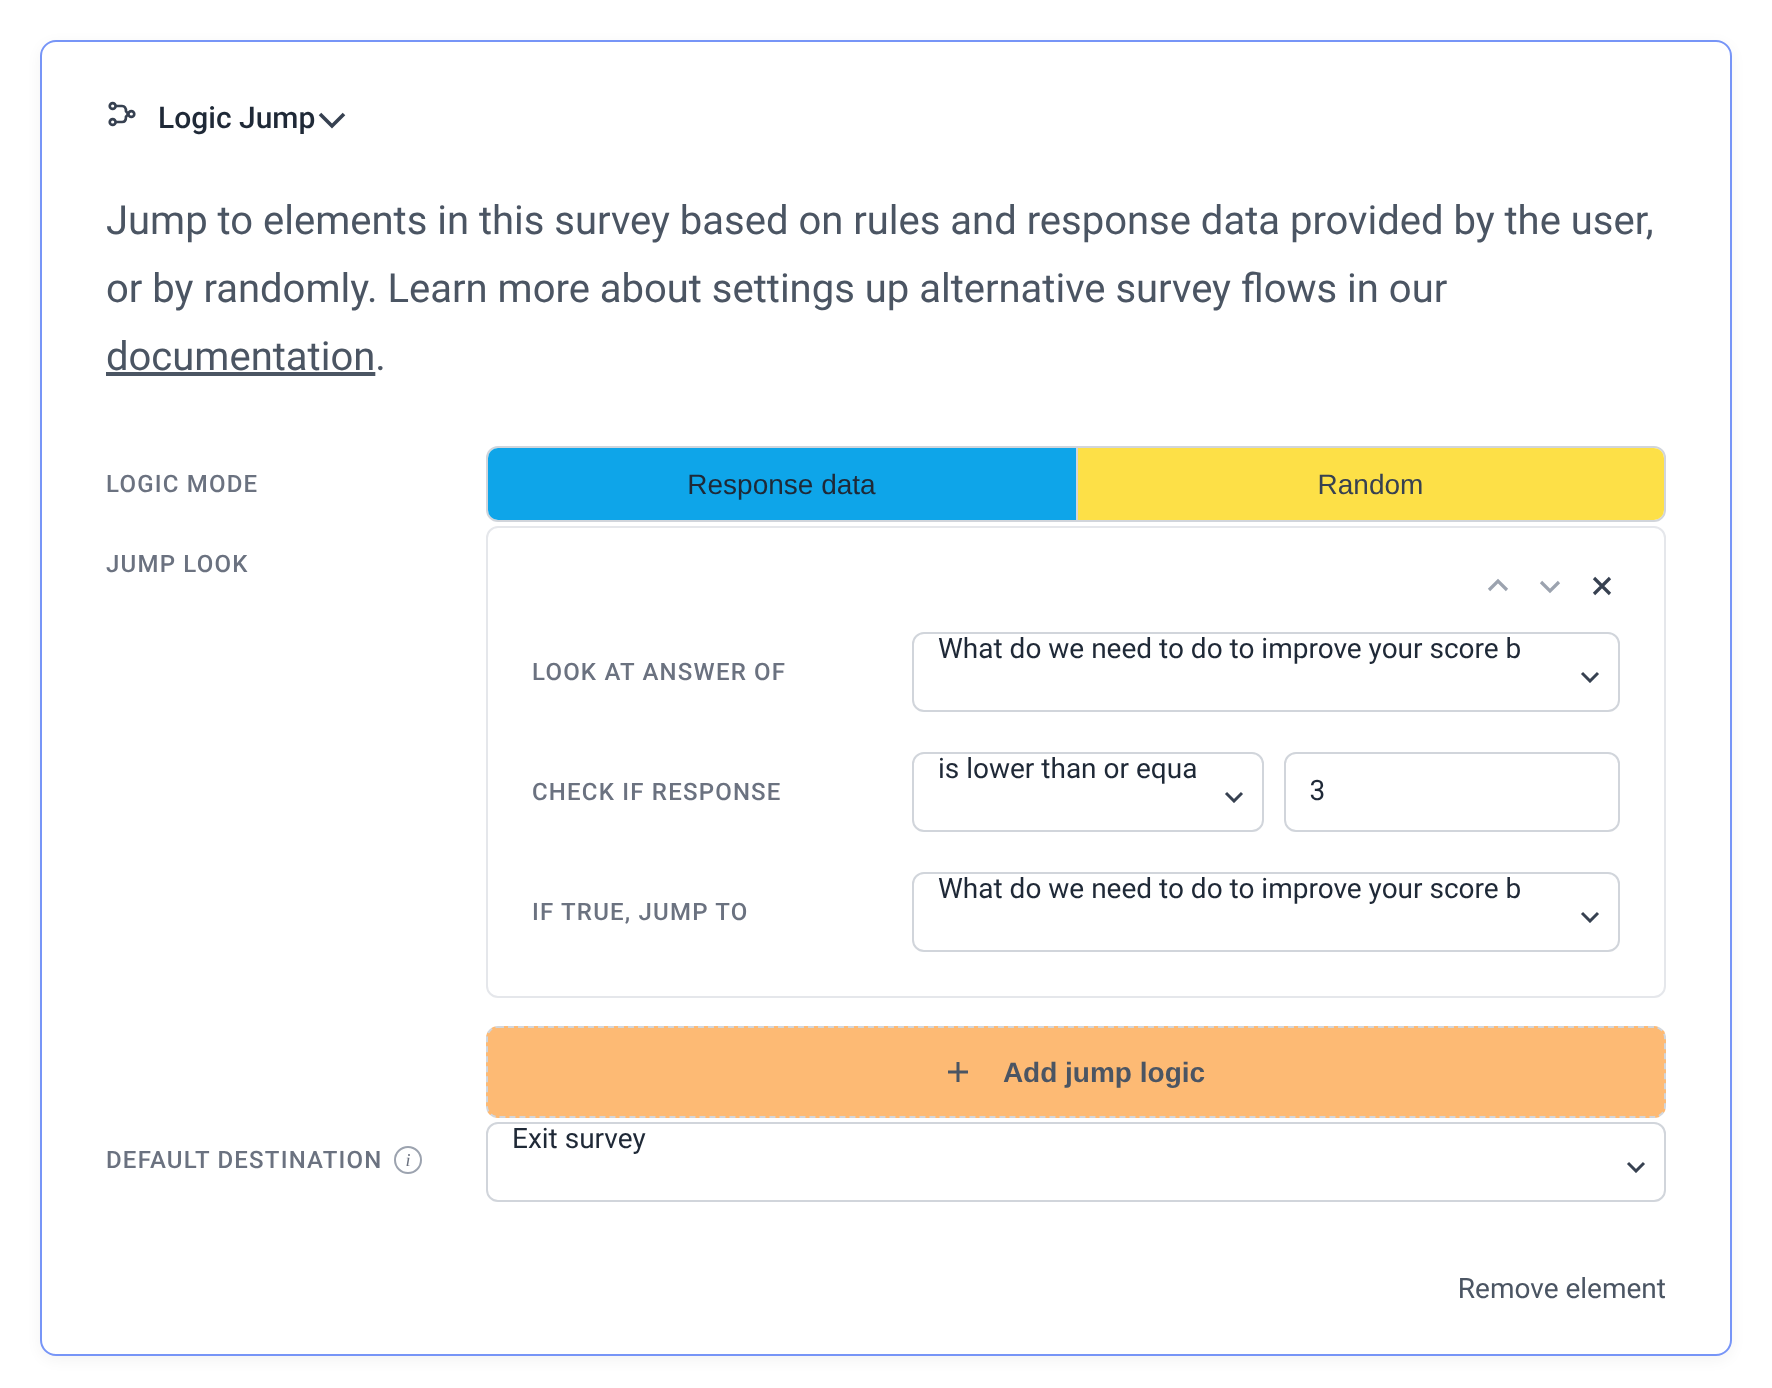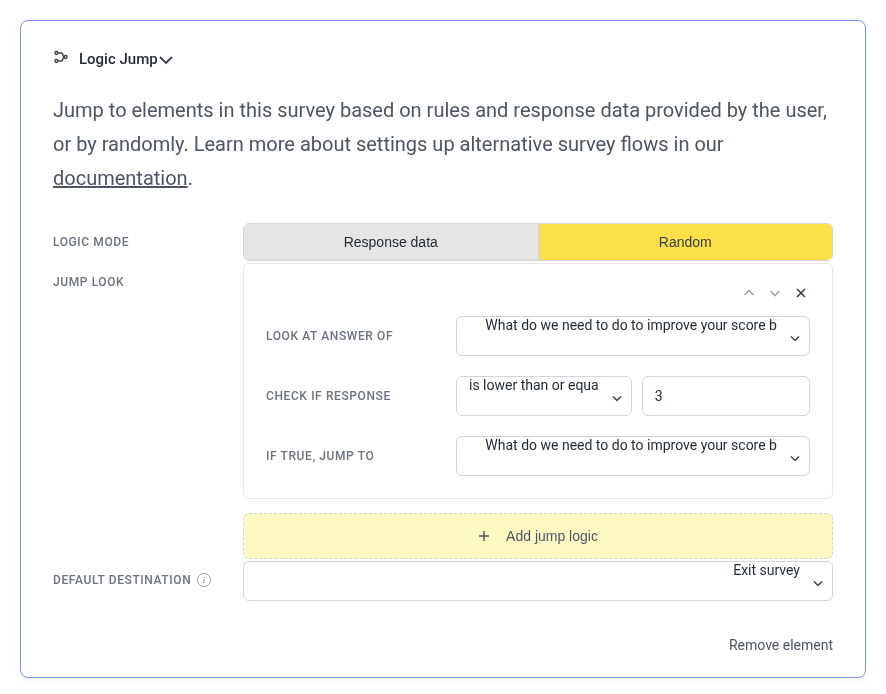--- a/index.html
+++ b/index.html
@@ -86,21 +86,21 @@
       flex: 1;
       padding: 10px 12px;
       text-align: center;
       font-size: 14px;
       color: #374151;
       background: #fde047;
       border: none;
       cursor: pointer;
     }
     .segmented-btn.active {
-      background: #e5e5e5;
+      background: #0ea5e9;
       color: #1f2937;
       font-weight: 500;
     }
     .segmented-btn:first-child {
       border-right: 1px solid #d1d5db;
     }
     .rule-box {
       border: 1px solid #e5e7eb;
       border-radius: 6px;
       padding: 20px 22px 22px 22px;
@@ -138,21 +138,20 @@
       flex-shrink: 0;
     }
     .rule-controls {
       flex: 1;
       display: flex;
       gap: 10px;
     }
     .select-wrap {
       position: relative;
       flex: 1;
-      text-align: right;
     }
     .select-wrap.narrow {
       flex: 0 0 174px;
     }
     .select, .text-input {
       width: 100%;
       height: 40px;
       border: 1px solid #d1d5db;
       border-radius: 6px;
       padding: 0 32px 0 12px;
@@ -175,29 +174,30 @@
       right: 10px;
       top: 50%;
       transform: translateY(-50%);
       pointer-events: none;
       color: #374151;
     }
     .add-logic-btn {
       width: 100%;
       border: 1px dashed #d1d5db;
       border-radius: 6px;
-      background: #fef9c3;
+      background: #fdba74;
       padding: 14px;
       font-size: 14px;
       color: #4b5563;
       display: flex;
       align-items: center;
       justify-content: center;
       gap: 16px;
       cursor: pointer;
+      font-weight: bold;
     }
     .info-icon {
       width: 14px;
       height: 14px;
       border: 1px solid #9ca3af;
       border-radius: 50%;
       display: inline-flex;
       align-items: center;
       justify-content: center;
       font-size: 9px;

